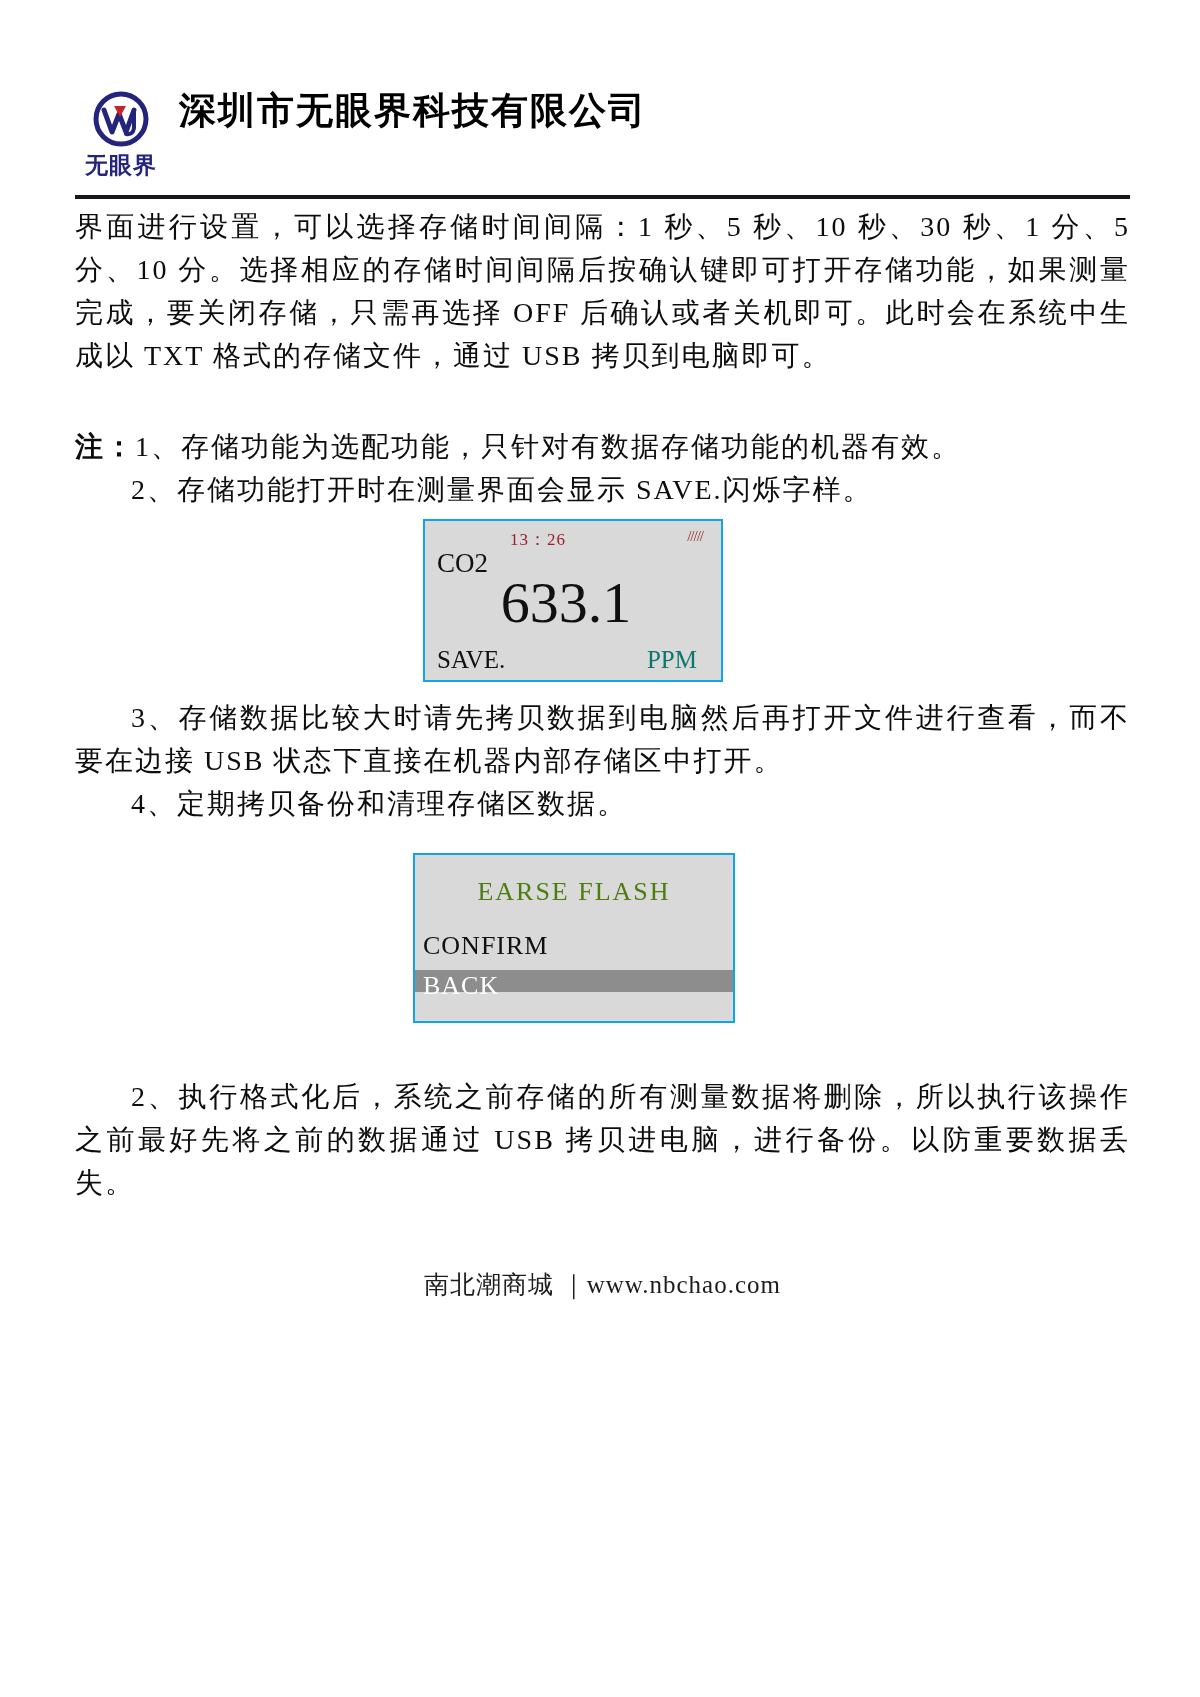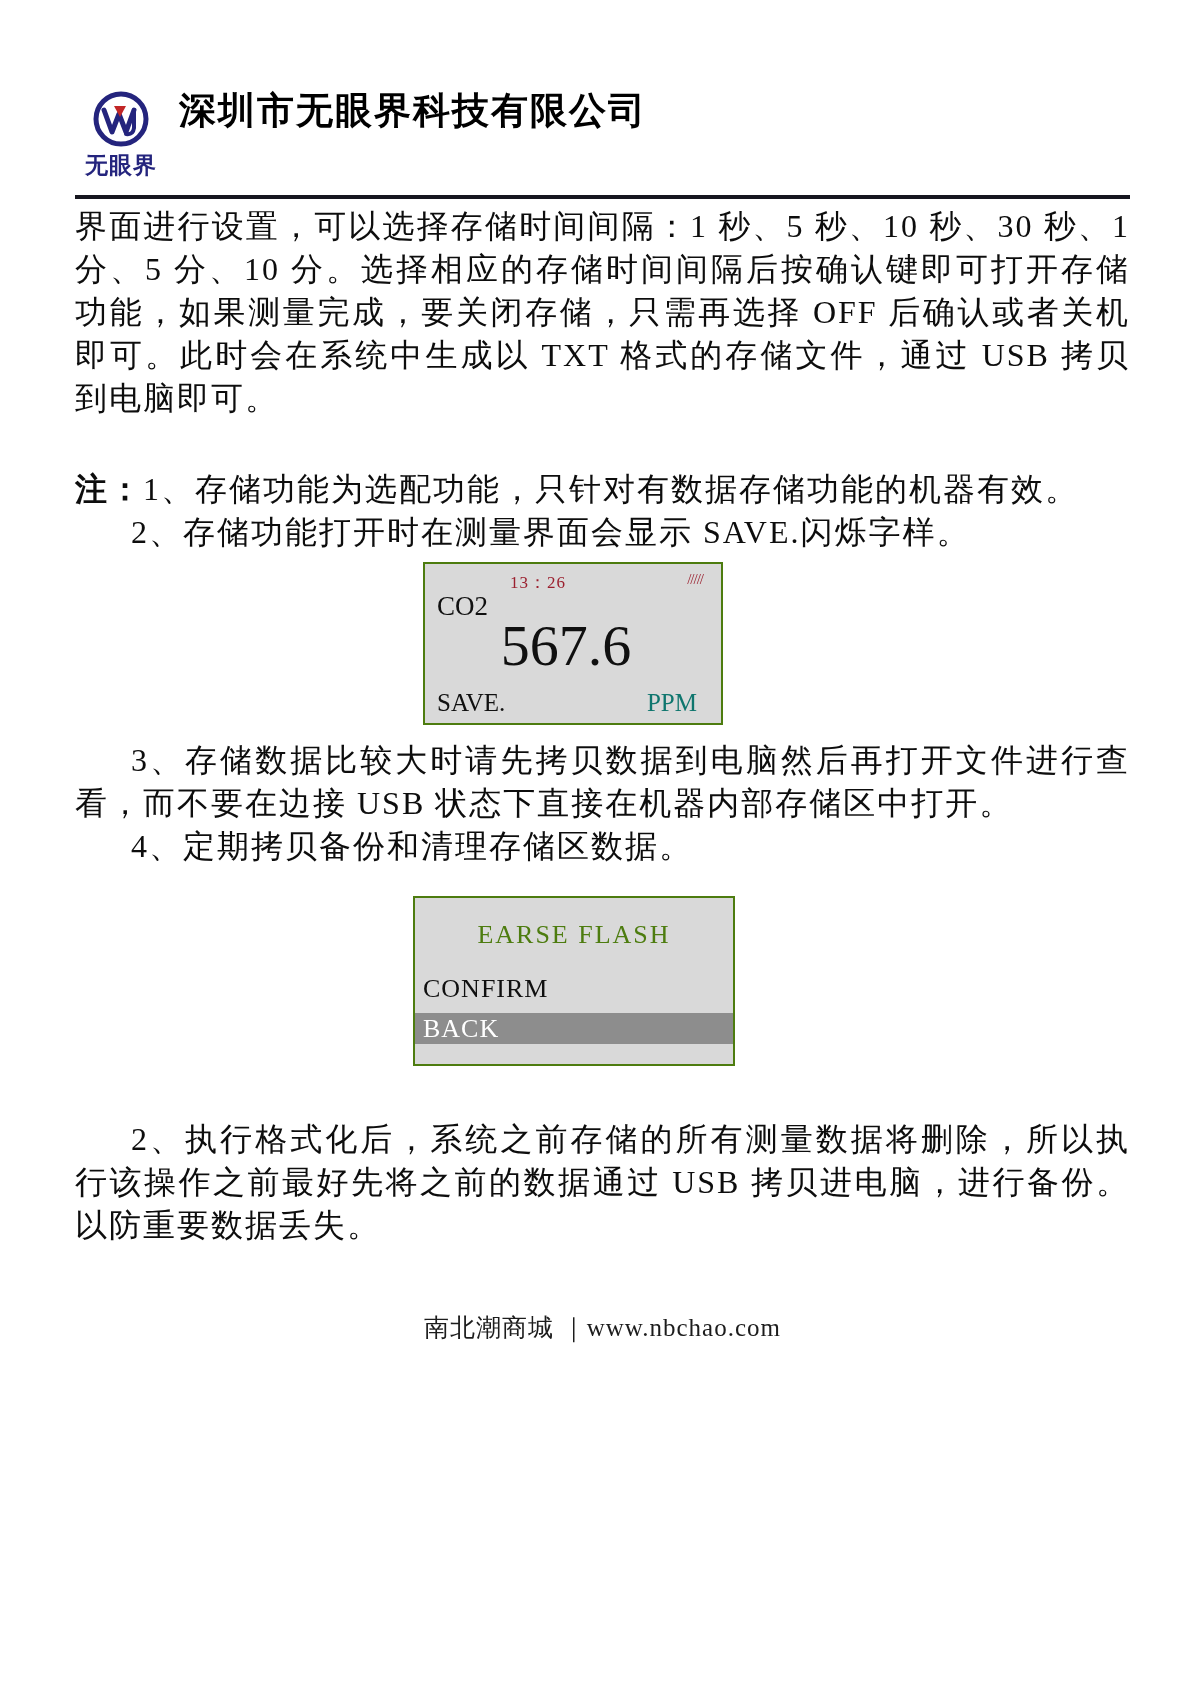--- a/index.html
+++ b/index.html
@@ -18,52 +18,52 @@
     font-weight: bold; font-size: 23px; color: #24247d; letter-spacing: 1px; line-height: 26px;
   }
   .company-title {
     font-size: 37px; font-weight: bold; color: #000;
     margin-left: 12px; line-height: 1.15; padding-bottom: 2px; letter-spacing: 2px;
   }
   .header-rule { margin-top: 17px; border-bottom: 4px solid #16161f; }
 
   
   .para {
-    font-size: 32px; line-height: 43px; letter-spacing: 2px;
+    font-size: 28px; line-height: 43px; letter-spacing: 2px;
     text-align: justify; color: #0d0d0d;
   }
   .indent2 { text-indent: 56px; }
   .hang1 { padding-left: 56px; }
   .p-intro { margin-top: 6px; }
   .note1 { margin-top: 48px; }
   .bold { font-weight: bold; }
   .screen-wrap1 { margin-top: 8px; }
   .p-item3 { margin-top: 14px; }
   .section-heading { margin-top: 46px; font-size: 29px; font-weight: bold; line-height: 40px; letter-spacing: 1px; }
   .screen-wrap2 { margin-top: 28px; }
   .p-erase { margin-top: 30px; }
   .note2 { margin-top: 52px; }
 
   
   .lcd {
-    position: relative; background: #d9d9d9; border: 2px solid #4d7c0f;
+    position: relative; background: #d9d9d9; border: 2px solid #0ea5e9;
     font-family: "Liberation Serif", "DejaVu Serif", serif;
   }
   .lcd1 { width: 300px; height: 163px; margin-left: 348px; }
   .lcd2 { width: 322px; height: 170px; margin-left: 338px; }
   .lcd .time   { position: absolute; top: 7px;  left: 85px;  font-size: 17px; color: #9b1f2e; letter-spacing: 1px; }
   .lcd .signal { position: absolute; top: 7px;  right: 18px; font-size: 15px; color: #9b1f2e; letter-spacing: -1px; }
   .lcd .gas    { position: absolute; top: 27px; left: 12px;  font-size: 27px; color: #101010; }
   .lcd .value  { position: absolute; top: 48px; left: 0; right: 14px; text-align: center; font-size: 58px; color: #101010; }
   .lcd .save   { position: absolute; bottom: 6px; left: 12px;  font-size: 25px; color: #101010; }
   .lcd .unit   { position: absolute; bottom: 6px; right: 24px; font-size: 25px; color: #0f766e; }
   .lcd .etitle  { position: absolute; top: 22px; left: 0; right: 0; text-align: center; font-size: 26px; letter-spacing: 2px; color: #4d7c0f; }
   .lcd .confirm { position: absolute; top: 76px; left: 8px; font-size: 26px; letter-spacing: 1px; color: #101010; }
   .lcd .backbar {
-    position: absolute; top: 115px; left: 0; right: 0; height: 31px;
+    position: absolute; top: 115px; left: 0; right: 0; height: 22px;
     background: #8d8d8d; color: #ffffff; font-size: 26px; line-height: 31px;
     padding-left: 8px; letter-spacing: 1px;
   }
 
   
   .footer { margin-top: 64px; text-align: center; font-size: 25px; color: #1c1c1c; letter-spacing: 1px; }
 </style>
 </head>
 <body>
 
@@ -88,21 +88,21 @@
   <div class="note1">
     <p class="para"><span class="bold">注：</span><span>1、存储功能为选配功能，只针对有数据存储功能的机器有效。</span></p>
     <p class="para hang1">2、存储功能打开时在测量界面会显示 SAVE.闪烁字样。</p>
   </div>
 
   <div class="screen-wrap1">
     <div class="lcd lcd1">
       <span class="time">13：26</span>
       <span class="signal">/////</span>
       <span class="gas">CO2</span>
-      <span class="value">567.6</span>
+      <span class="value">633.1</span>
       <span class="save">SAVE.</span>
       <span class="unit">PPM</span>
     </div>
   </div>
 
   <p class="para indent2 p-item3">3、存储数据比较大时请先拷贝数据到电脑然后再打开文件进行查看，而不要在边接 USB 状态下直接在机器内部存储区中打开。</p>
   <p class="para indent2">4、定期拷贝备份和清理存储区数据。</p>
 
 
   <div class="screen-wrap2">

